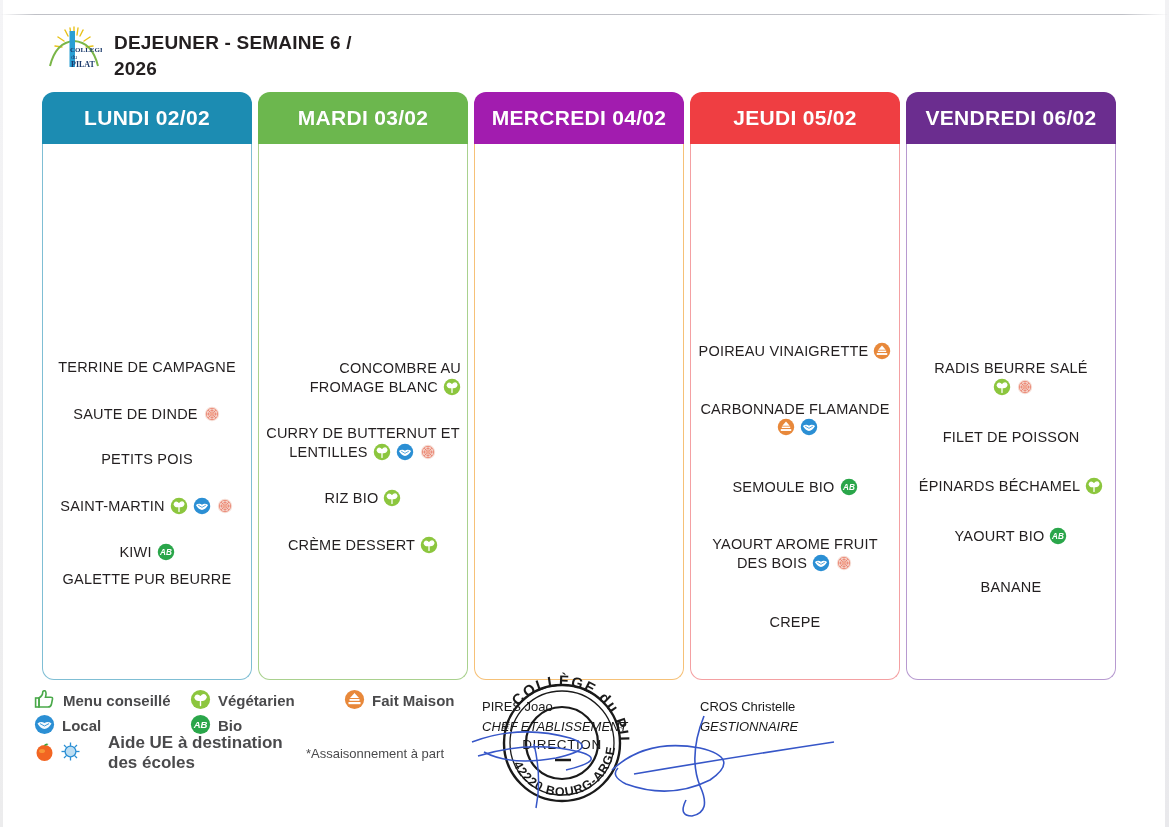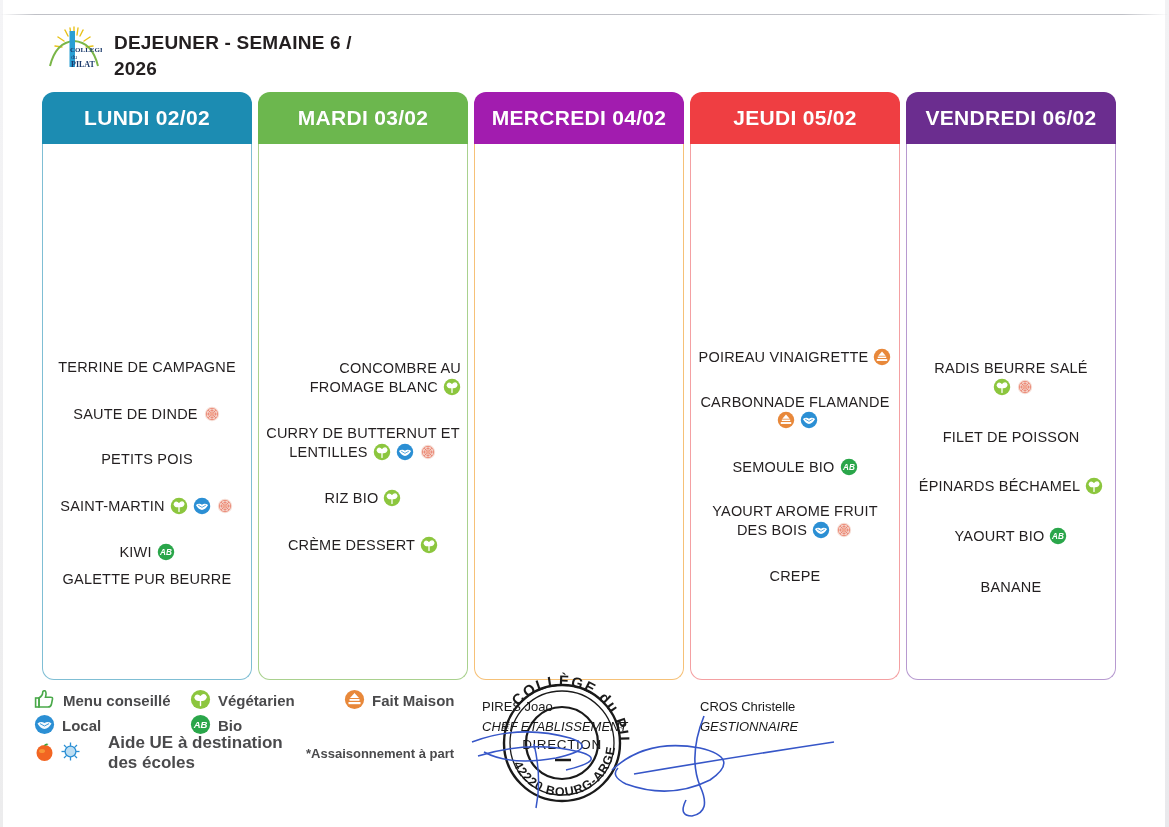--- a/index.html
+++ b/index.html
@@ -74,21 +74,21 @@
 
   
   .legend{
     position:absolute;left:34px;top:688px;width:480px;
     font-size:14.5px;color:#3a3a3c;
   }
   .legend-row{display:flex;align-items:center;height:25px;}
   .leg-item{display:flex;align-items:center;gap:7px;}
   .leg-label{font-weight:bold;color:#4a4a4c;font-size:15px;}
   .leg-ue{font-size:17px;color:#4a4a4c;font-weight:bold;}
-  .leg-star{font-size:13px;color:#4a4a4c;font-weight:bold;}
+  .leg-star{font-size:13px;color:#4a4a4c;font-weight:normal;}
 
   
   .sig{position:absolute;font-size:13px;color:#1a1a1a;line-height:1.5;}
   .sig .role{font-style:italic;}
   .sig-left{left:482px;top:697px;}
   .sig-right{left:700px;top:697px;}
 
   .stamp{
     position:absolute;left:487px;top:665px;width:150px;height:150px;
     pointer-events:none;
@@ -231,21 +231,21 @@
       </div>
       <div class="day-body" style="border-color: rgb(246, 193, 120);">
         <div class="items" style="top: 0px;"></div>
       </div>
     </div>
     <div class="day">
       <div class="day-head" style="background: rgb(239, 62, 66);">
         <span>JEUDI 05/02</span>
       </div>
       <div class="day-body" style="border-color: rgb(244, 160, 162);">
-        <div class="items" style="top: 204px;">
+        <div class="items" style="top: 198px; gap: 13px;">
           <div class="item" style="margin-top: 0px;"><span class="txt">POIREAU VINAIGRETTE</span><span class="badges">
               <span class="badge"><svg width="18" height="18" viewBox="0 0 21 21">
                   <circle cx="10.5" cy="10.5" r="9.6" fill="#e8883a"></circle>
                   <path d="M10.5 4.2 L14.8 9 L6.2 9 Z" fill="#fff"></path>
                   <rect x="5.6" y="10" width="9.8" height="1.7" fill="#fff"></rect>
                   <rect x="4.4" y="12.9" width="12.2" height="2.2" fill="#fff"></rect>
                 </svg></span>
             </span></div>
           <div class="item" style="margin-top: 26px;"><span class="txt">CARBONNADE FLAMANDE</span><span class="badges">
               <span class="badge"><svg width="18" height="18" viewBox="0 0 21 21">

